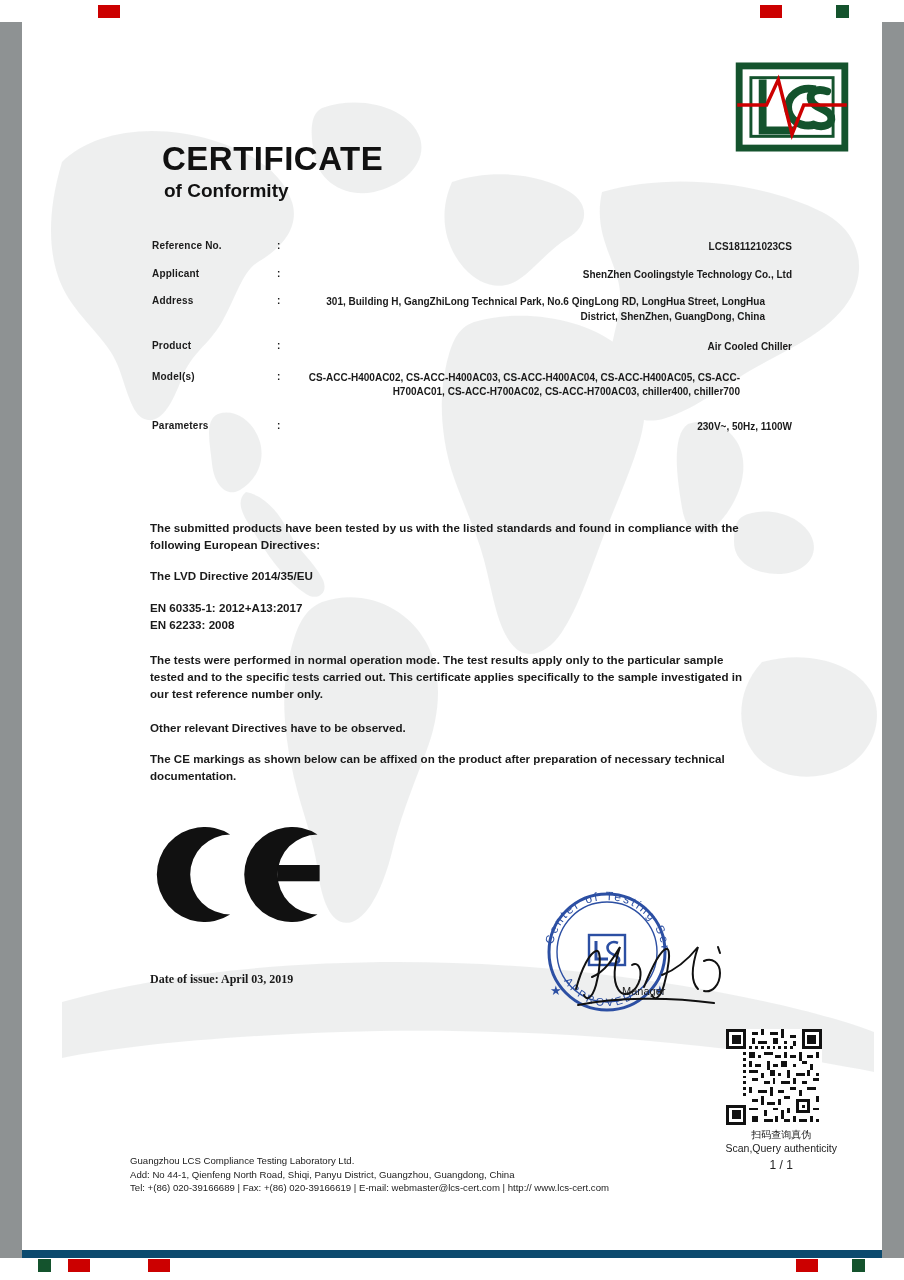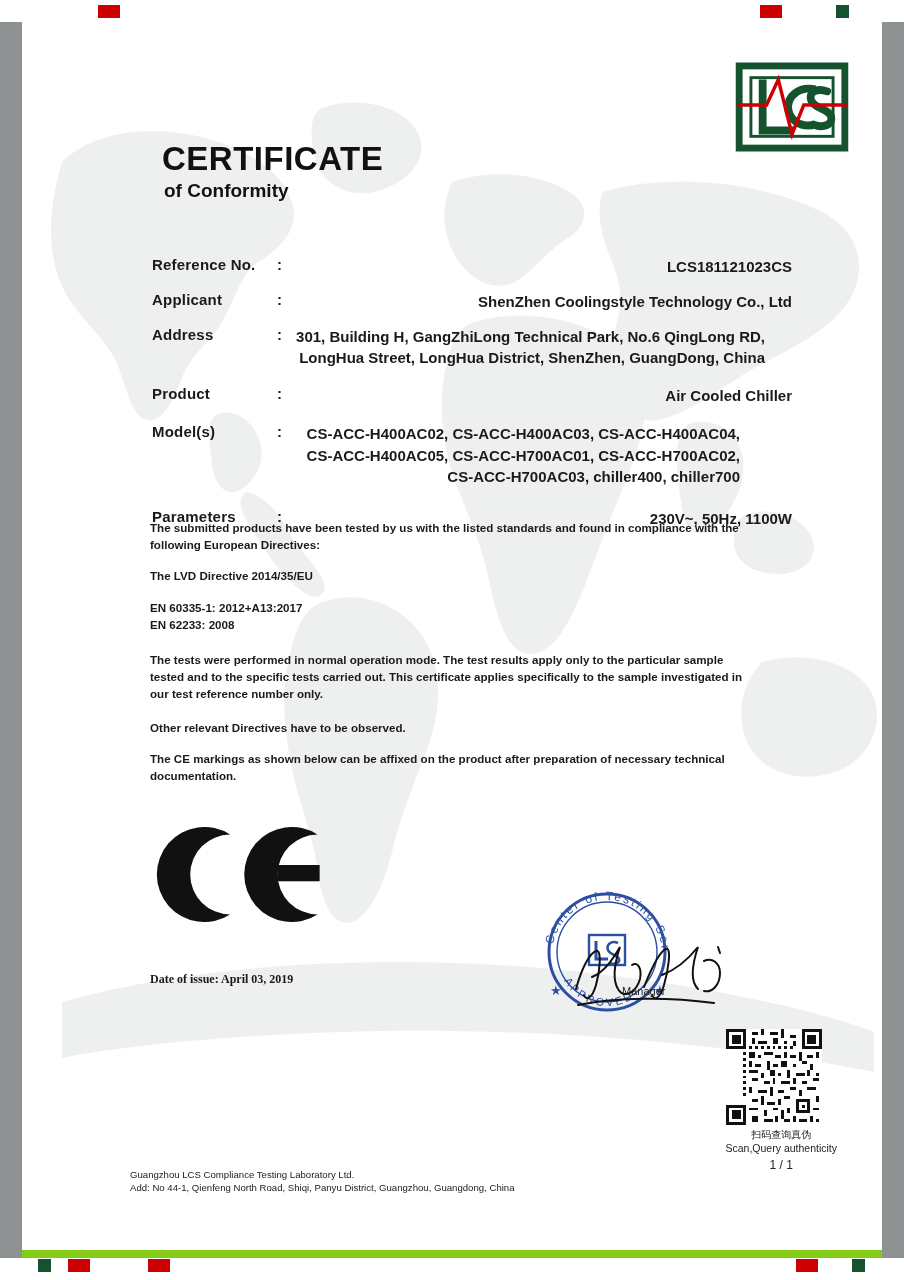--- a/index.html
+++ b/index.html
@@ -13,21 +13,21 @@
     font-family: "Liberation Sans", sans-serif;
     color: #1a1a1a;
     overflow: hidden;
     position: relative;
   }
 
   
   .page {
     position: absolute;
     inset: 0;
-    background: #84cc16;
+    background: #0c4a6e;
   }
   .frame-left, .frame-right {
     position: absolute;
     top: 0;
     bottom: 0;
     width: 22px;
     background: #8e9293;
   }
   .frame-left  { left: 0; }
   .frame-right { right: 0; }
@@ -91,22 +91,21 @@
     font-weight: bold;
     color: #111;
   }
 
   
   .fields {
     position: absolute;
     left: 130px;
     top: 218px;
     width: 640px;
-    font-size: 15px;
-    margin-top: 16px;
+    font-size: 10px;
   }
   .field-row {
     display: flex;
     align-items: flex-start;
     margin-bottom: 13px;
   }
   .field-label {
     width: 125px;
     font-weight: bold;
     flex: 0 0 125px;
@@ -505,16 +504,17 @@
         </g>
       </svg>
       <div class="qr-caption-cn">扫码查询真伪</div>
       <div class="qr-caption-en">Scan,Query authenticity</div>
       <div class="page-num">1 / 1</div>
     </div>
 
     <div class="footer">
       <div>Guangzhou LCS Compliance Testing Laboratory Ltd.</div>
       <div>Add: No 44-1, Qienfeng North Road, Shiqi, Panyu District, Guangzhou, Guangdong, China</div>
+      <div>Tel: +(86) 020-39166689  |  Fax: +(86) 020-39166619  |  E-mail: webmaster@lcs-cert.com  |  http:// www.lcs-cert.com</div>
     </div>
 
   </div>
 </div>
 
 </body></html>

